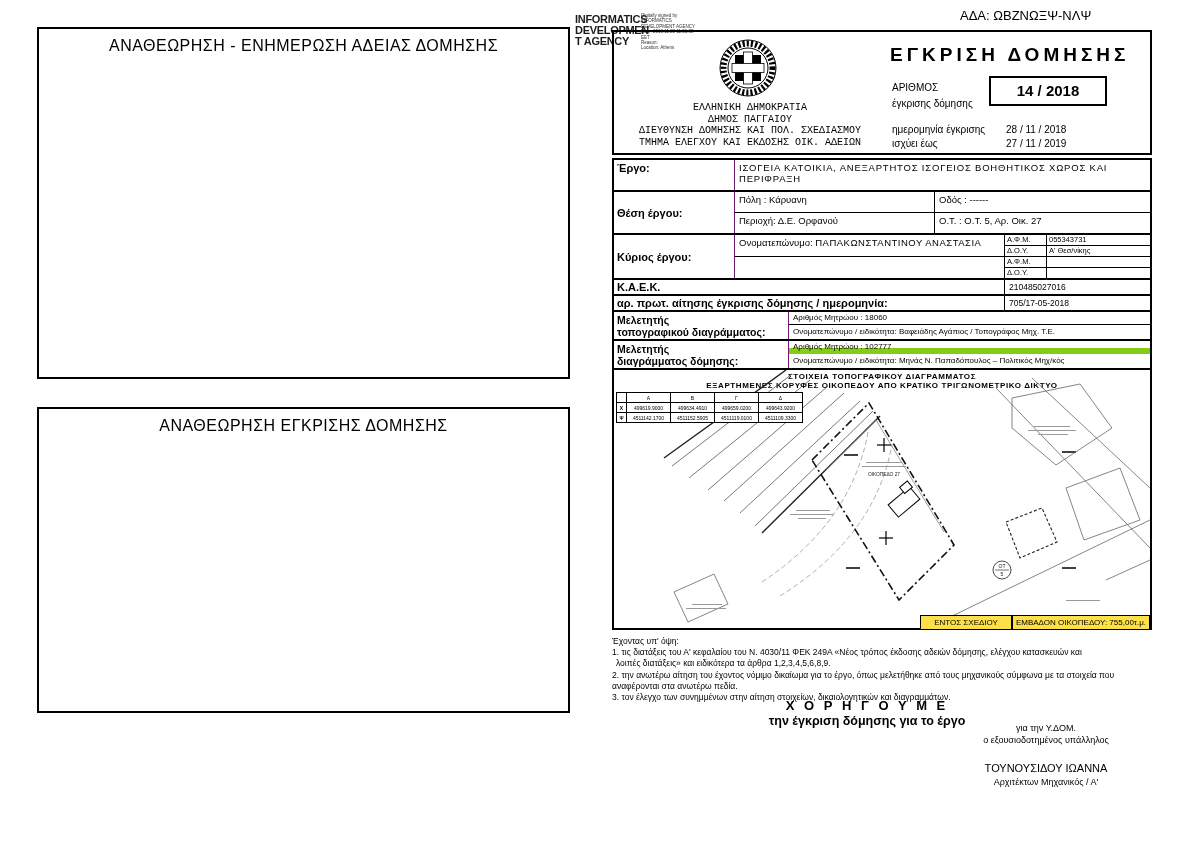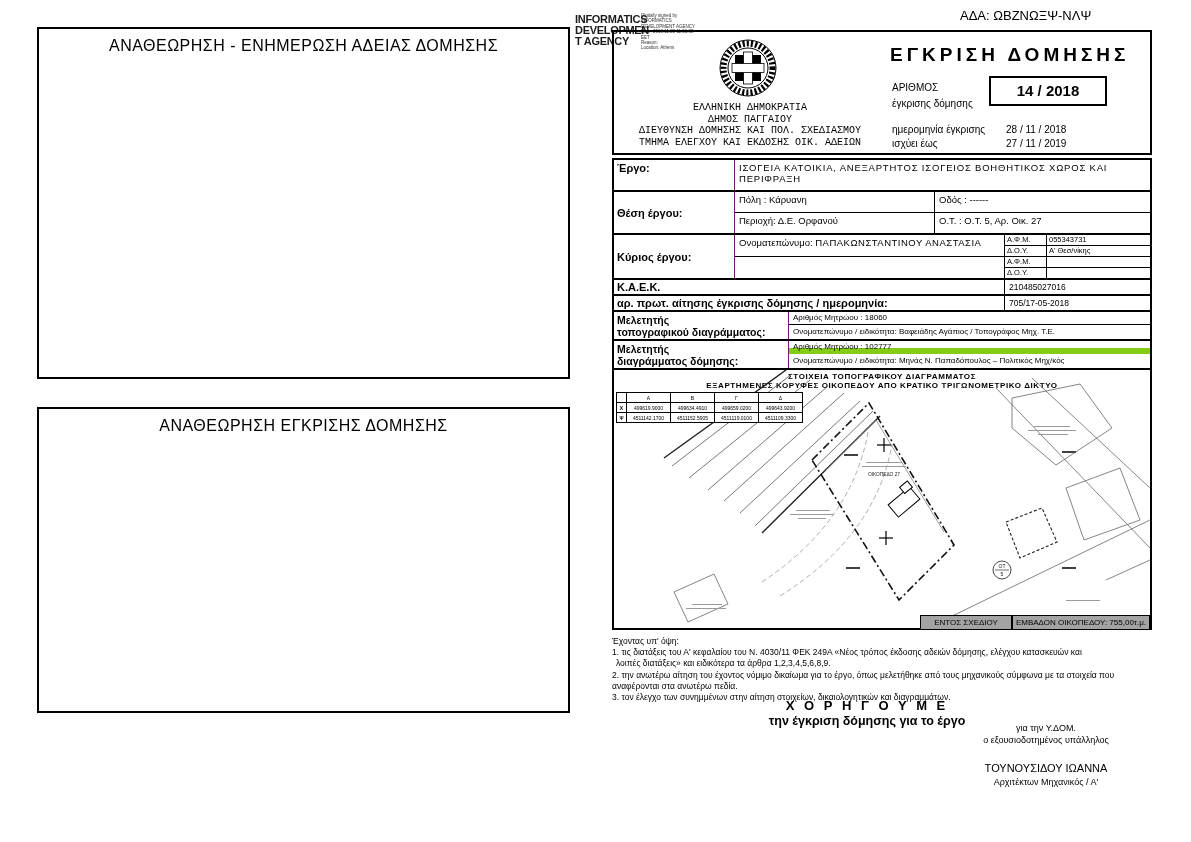--- a/index.html
+++ b/index.html
@@ -36,21 +36,21 @@
   .mini-label { font-size:7.5px; padding:0 2px; border-right:1px solid #000; }
   .mini-val { font-size:7.5px; padding:0 2px; }
 
   
   .map-box { position:absolute; left:612px; top:368px; width:540px; height:262px; border:2px solid #000; }
   .map-title { position:absolute; left:0; width:100%; text-align:center; font-size:8px; font-weight:bold; letter-spacing:0.6px; }
   .coord-table { position:absolute; left:2px; top:22px; border-collapse:collapse; font-size:5px; background:#fff; z-index:3; }
   .coord-table td, .coord-table th { border:1px solid #000; text-align:center; height:10px; padding:0 1px; font-weight:bold; }
   .coord-table .cc { width:10px; }
   .coord-table .cv { width:44px; font-weight:normal; }
-  .map-foot { position:absolute; top:245px; height:15px; border:1px solid #000; font-size:8px; text-align:center; line-height:13px; background:#a3a3a3; z-index:3; }
+  .map-foot { position:absolute; top:245px; height:15px; border:1px solid #000; font-size:8px; text-align:center; line-height:13px; background:#fde047; z-index:3; }
 
   
   .notes { position:absolute; left:612px; top:636px; width:540px; font-size:8.5px; line-height:11.2px; }
   .notes .ind { padding-left:4px; }
   .grant { position:absolute; left:612px; top:698px; width:510px; text-align:center; font-weight:bold; }
   .grant-1 { font-size:13px; letter-spacing:3px; }
   .grant-2 { font-size:12.5px; margin-top:1px; }
   .official-top { position:absolute; left:940px; top:722px; width:212px; text-align:center; font-size:9px; line-height:12px; }
   .official-name { position:absolute; left:940px; top:762px; width:212px; text-align:center; font-size:11px; }
   .official-role { position:absolute; left:940px; top:777px; width:212px; text-align:center; font-size:9px; }

